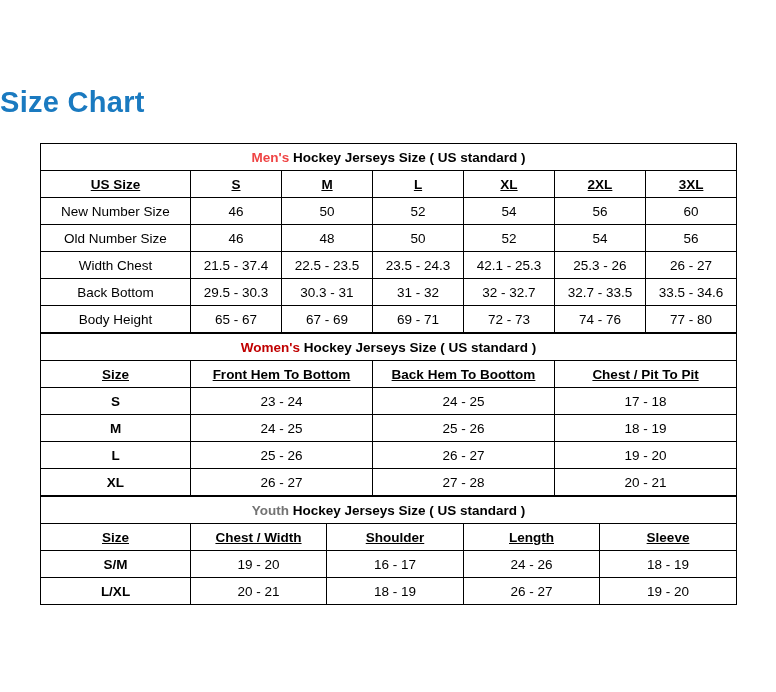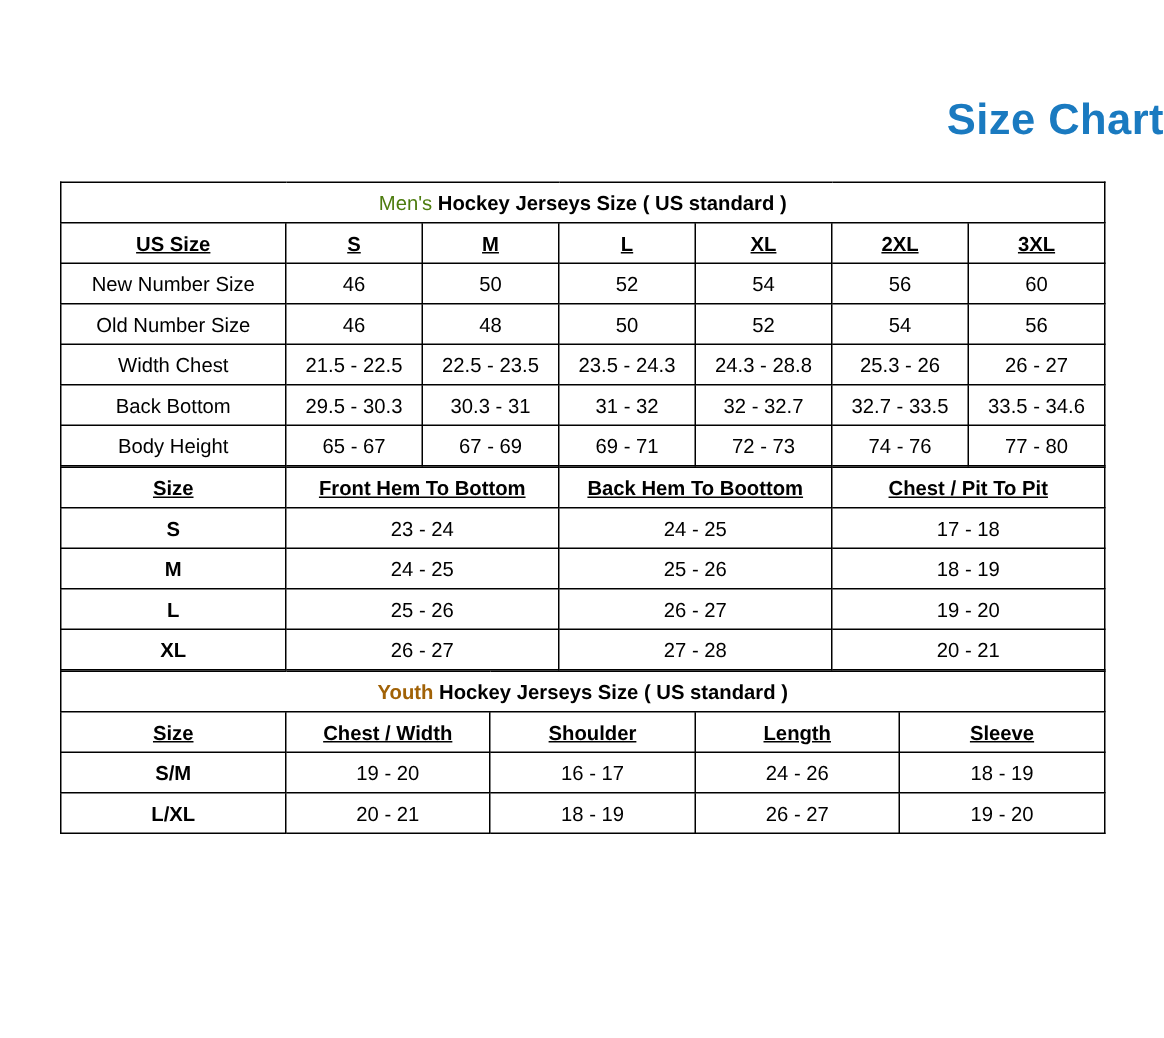--- a/index.html
+++ b/index.html
@@ -14,26 +14,26 @@
     color: #000000;
     overflow: hidden;
   }
   .page {
     width: 776px;
     height: 692px;
     position: relative;
     box-sizing: border-box;
   }
   .title {
-    text-align: right;
+    text-align: left;
     color: #1a7ac0;
     font-size: 29px;
     font-weight: bold;
     letter-spacing: 0.3px;
-    padding-top: 66px;
+    padding-top: 88px;
     line-height: 1;
   }
   .chart-wrap {
     margin: 26px 40px 0 40px;
   }
   table.size-table {
     border-collapse: collapse;
     width: 696px;
     table-layout: fixed;
   }
@@ -45,23 +45,23 @@
     padding: 2px 2px;
     box-sizing: border-box;
     background: #ffffff;
   }
   td.section-header {
     background: #ffff00;
     font-weight: bold;
     font-size: 14.5px;
     height: 31px;
   }
-  .hdr-accent-men { color: #4d7c0f; font-weight: normal; }
+  .hdr-accent-men { color: #ef4444; font-weight: bold; }
   .hdr-accent-women { color: #c00000; font-weight: bold; }
-  .hdr-accent-youth { color: #a16207; font-weight: bold; }
+  .hdr-accent-youth { color: #737373; font-weight: bold; }
   .hdr-rest { color: #000000; font-weight: bold; margin-top: 36px; }
   td.col-head {
     font-weight: bold;
     text-decoration: underline;
   }
   td.row-label {
     font-weight: normal;
   }
   td.row-label-bold {
     font-weight: bold;
@@ -112,24 +112,24 @@
           <td class="row-label">Old Number Size</td>
           <td>46</td>
           <td>48</td>
           <td>50</td>
           <td>52</td>
           <td>54</td>
           <td>56</td>
         </tr>
         <tr>
           <td class="row-label">Width Chest</td>
-          <td>21.5 - 22.5</td>
+          <td>21.5 - 37.4</td>
           <td>22.5 - 23.5</td>
           <td>23.5 - 24.3</td>
-          <td>24.3 - 28.8</td>
+          <td>42.1 - 25.3</td>
           <td>25.3 - 26</td>
           <td>26 - 27</td>
         </tr>
         <tr>
           <td class="row-label">Back Bottom</td>
           <td>29.5 - 30.3</td>
           <td>30.3 - 31</td>
           <td>31 - 32</td>
           <td>32 - 32.7</td>
           <td>32.7 - 33.5</td>
@@ -148,20 +148,23 @@
     </table>
 
     <table class="size-table">
       <colgroup>
         <col style="width:150px">
         <col style="width:182px">
         <col style="width:182px">
         <col style="width:182px">
       </colgroup>
       <tbody>
+        <tr>
+          <td class="section-header" colspan="4"><span class="hdr-accent-women">Women's</span><span class="hdr-rest"> Hockey Jerseys Size ( US standard )</span></td>
+        </tr>
         <tr>
           <td class="col-head">Size</td>
           <td class="col-head">Front Hem To Bottom</td>
           <td class="col-head">Back Hem To Boottom</td>
           <td class="col-head">Chest / Pit To Pit</td>
         </tr>
         <tr>
           <td class="row-label-bold">S</td>
           <td>23 - 24</td>
           <td>24 - 25</td>

